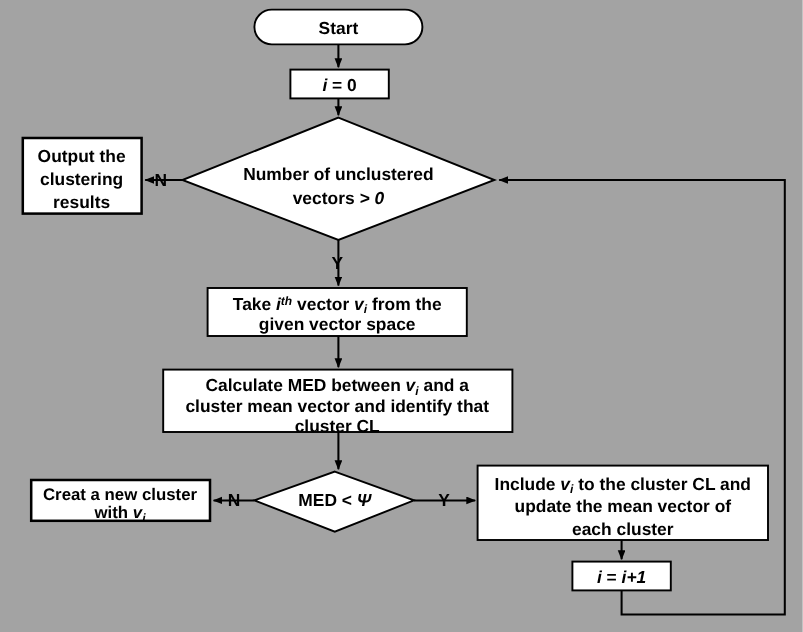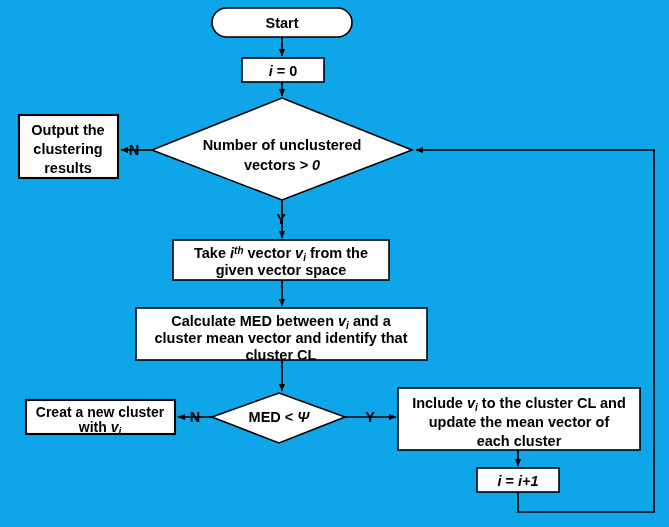--- a/index.html
+++ b/index.html
@@ -4,21 +4,21 @@
 <style>
   html, body {
     margin: 0;
     padding: 0;
     background: #ffffff;
   }
   #flowchart-root {
     position: relative;
     width: 669px;
     height: 527px;
-    background: #0ea5e9;
+    background: #a3a3a3;
     font-family: "Liberation Sans", sans-serif;
     overflow: hidden;
   }
   svg.fc {
     display: block;
     width: 669px;
     height: 527px;
   }
   .shape {
     fill: #ffffff;

